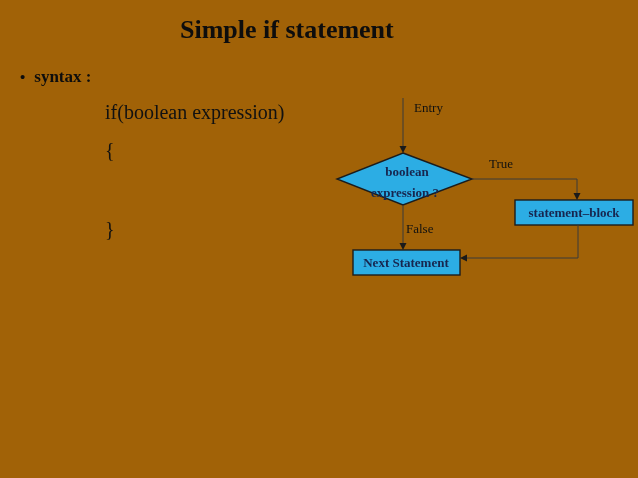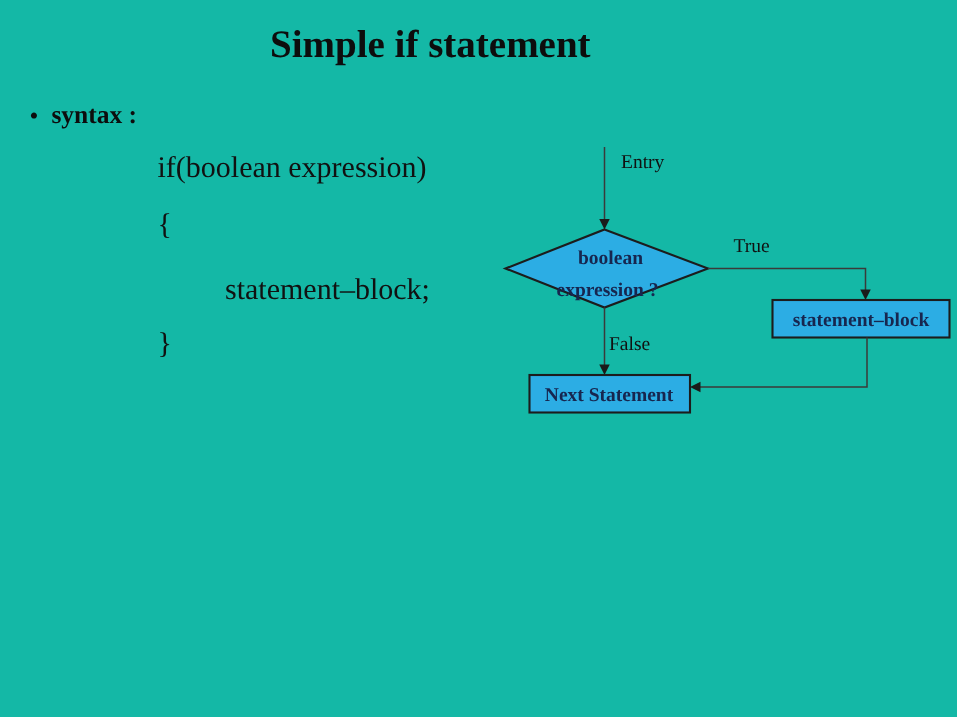--- a/index.html
+++ b/index.html
@@ -4,21 +4,21 @@
 <style>
   html, body {
     margin: 0;
     padding: 0;
     background: #ffffff;
   }
   #slide {
     position: relative;
     width: 638px;
     height: 478px;
-    background: #14b8a6;
+    background: #a16207;
     overflow: hidden;
     font-family: "Liberation Serif", "DejaVu Serif", serif;
     color: #111111;
   }
   .abs { position: absolute; }
   #title {
     left: 180px;
     top: 15px;
     font-size: 26px;
     font-weight: bold;
@@ -75,21 +75,20 @@
 <div id="slide">
 
   <div id="title" class="abs">Simple if statement</div>
 
   <div id="bullet-row" class="abs">
     <span class="marker">•</span><span>syntax :</span>
   </div>
 
   <div id="code-line1" class="abs code-line">if(boolean expression)</div>
   <div id="code-line2" class="abs code-line">{</div>
-  <div id="code-line3" class="abs code-line">statement–block;</div>
   <div id="code-line4" class="abs code-line">}</div>
 
   <svg id="flowchart-svg" class="abs" width="638" height="478" viewBox="0 0 638 478">
 
     <line class="connector" x1="403" y1="98" x2="403" y2="147"></line>
     <polygon class="arrowhead" points="403,153 399.5,146 406.5,146"></polygon>
     <text class="flow-label" x="414" y="112">Entry</text>
 
     <polygon class="node" points="403,153 472,179 403,205 337,179"></polygon>
     <text class="node-label" x="407" y="176">boolean</text>

